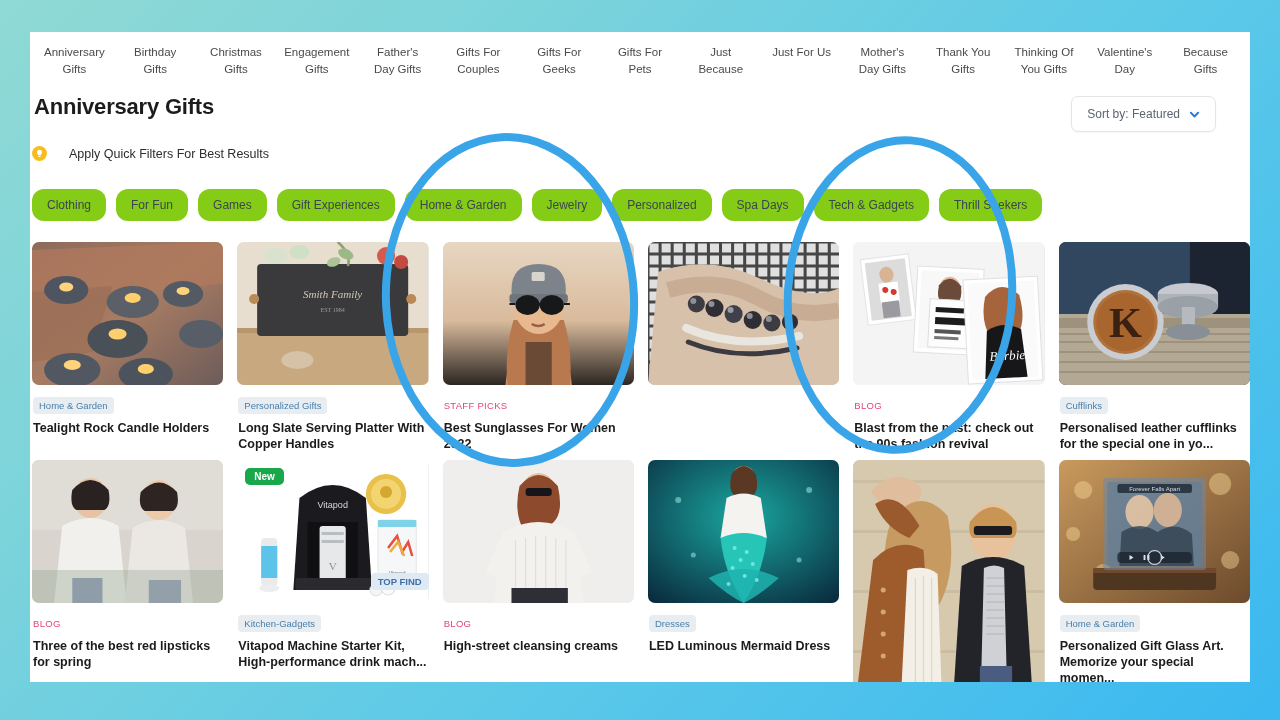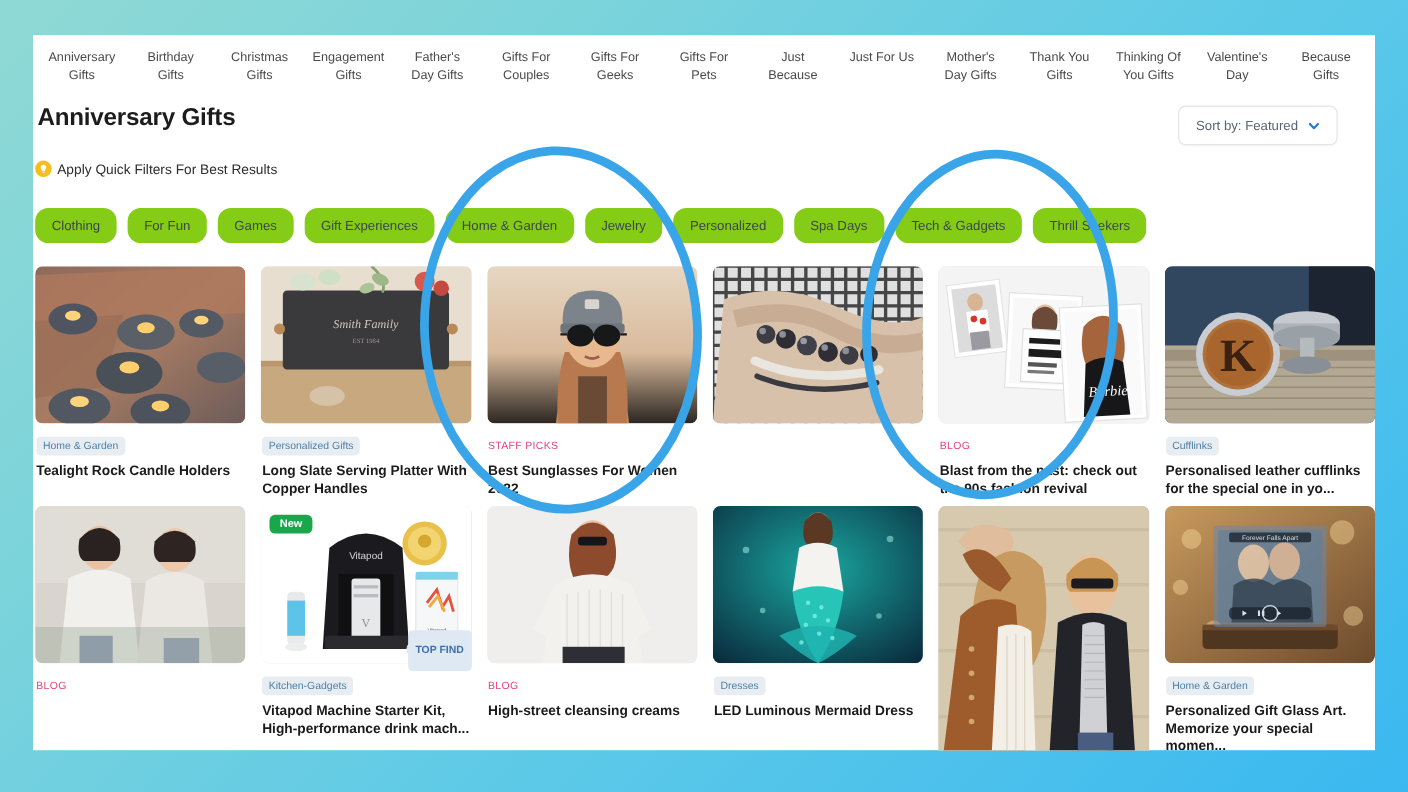--- a/index.html
+++ b/index.html
@@ -63,21 +63,21 @@
     color: #5b6470;
     cursor: pointer;
     margin-top: 2px;
     box-shadow: 0 1px 2px rgba(0,0,0,0.03);
     margin-left: 24px;
   }
   .chev { display: inline-block; width: 11px; height: 11px; }
 
   
   #hint-row {
-    display: flex; align-items: center; gap: 5px;
+    display: flex; align-items: center; gap: 22px;
     padding: 14px 0 0 2px;
   }
   #bulb {
     width: 15px; height: 15px; border-radius: 50%;
     background: #f5bd1f;
     display: flex; align-items: center; justify-content: center;
     flex: none;
   }
   #hint-text { font-size: 12.5px; color: #2d2d2d; }
 
@@ -134,21 +134,21 @@
   .card-title {
     font-size: 12.5px;
     line-height: 16px;
     font-weight: bold;
     color: #1b1b1b;
   }
   .corner-badge {
     position: absolute;
     font-size: 9.5px;
     border-radius: 4px;
-    padding: 13px 7px;
+    padding: 3px 7px;
     z-index: 4;
   }
   .corner-new {
     top: 8px; left: 8px;
     background: #18a84b; color: #fff;
     font-weight: bold; font-size: 10px;
     border-radius: 5px; padding: 3px 9px;
   }
   .corner-topfind {
     top: -30px; right: 0;
@@ -442,20 +442,21 @@
           <ellipse cx="126" cy="40" rx="17" ry="20" fill="#edcaa9"></ellipse>
           <path d="M108 32 q18-19 36 0 q3 15-4 19 h-28 q-7-4-4-19z" fill="#2e2522"></path>
           <path d="M100 68 q26-16 52 0 l8 75 h-68z" fill="#ebe8e3"></path>
           <rect y="110" width="190" height="33" fill="#8fa08c" opacity="0.35"></rect>
           <rect x="40" y="118" width="30" height="25" fill="#5b6f8e" opacity="0.55"></rect>
           <rect x="116" y="120" width="32" height="23" fill="#5b6f8e" opacity="0.5"></rect>
         </svg>
       </div>
       <div class="meta">
         <div class="badge plain">BLOG</div>
+        <div class="card-title">Three of the best red lipsticks for spring</div>
       </div>
     </div>
 
     <div class="card">
       <div class="thumb" style="height:143px">
         <svg viewBox="0 0 190 143" preserveAspectRatio="none">
           <rect width="190" height="143" fill="#ffffff"></rect>
           <path d="M62 38 q33-26 66 0 l6 92 h-78z" fill="#1b1b1f"></path>
           <text x="95" y="48" font-size="9" fill="#d8d8dc" text-anchor="middle" font-family="sans-serif">Vitapod</text>
           <rect x="70" y="62" width="50" height="66" fill="#101013"></rect>

